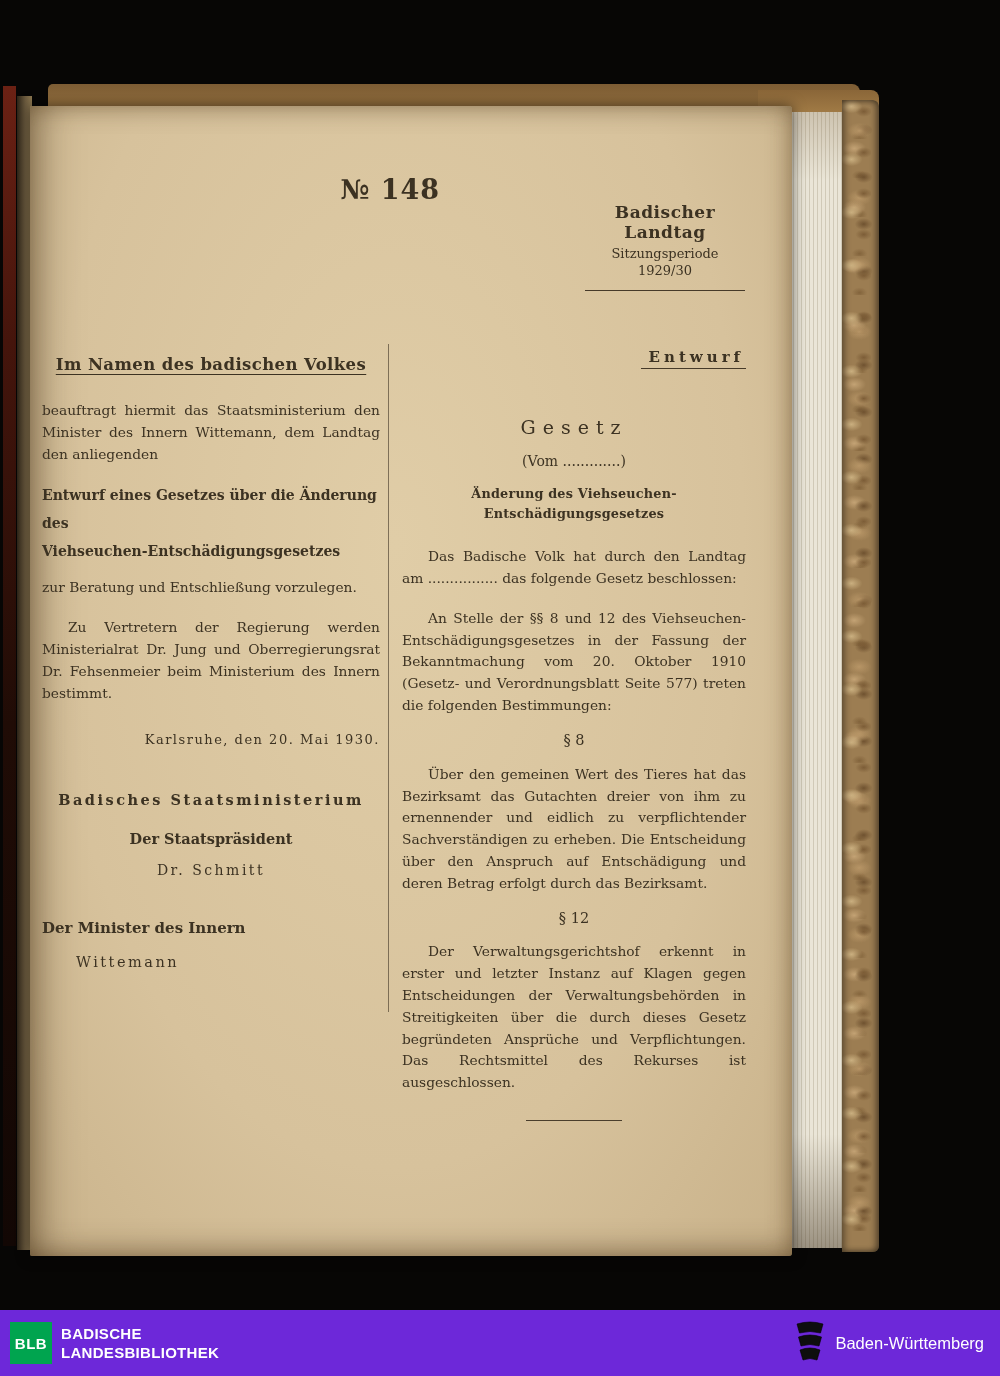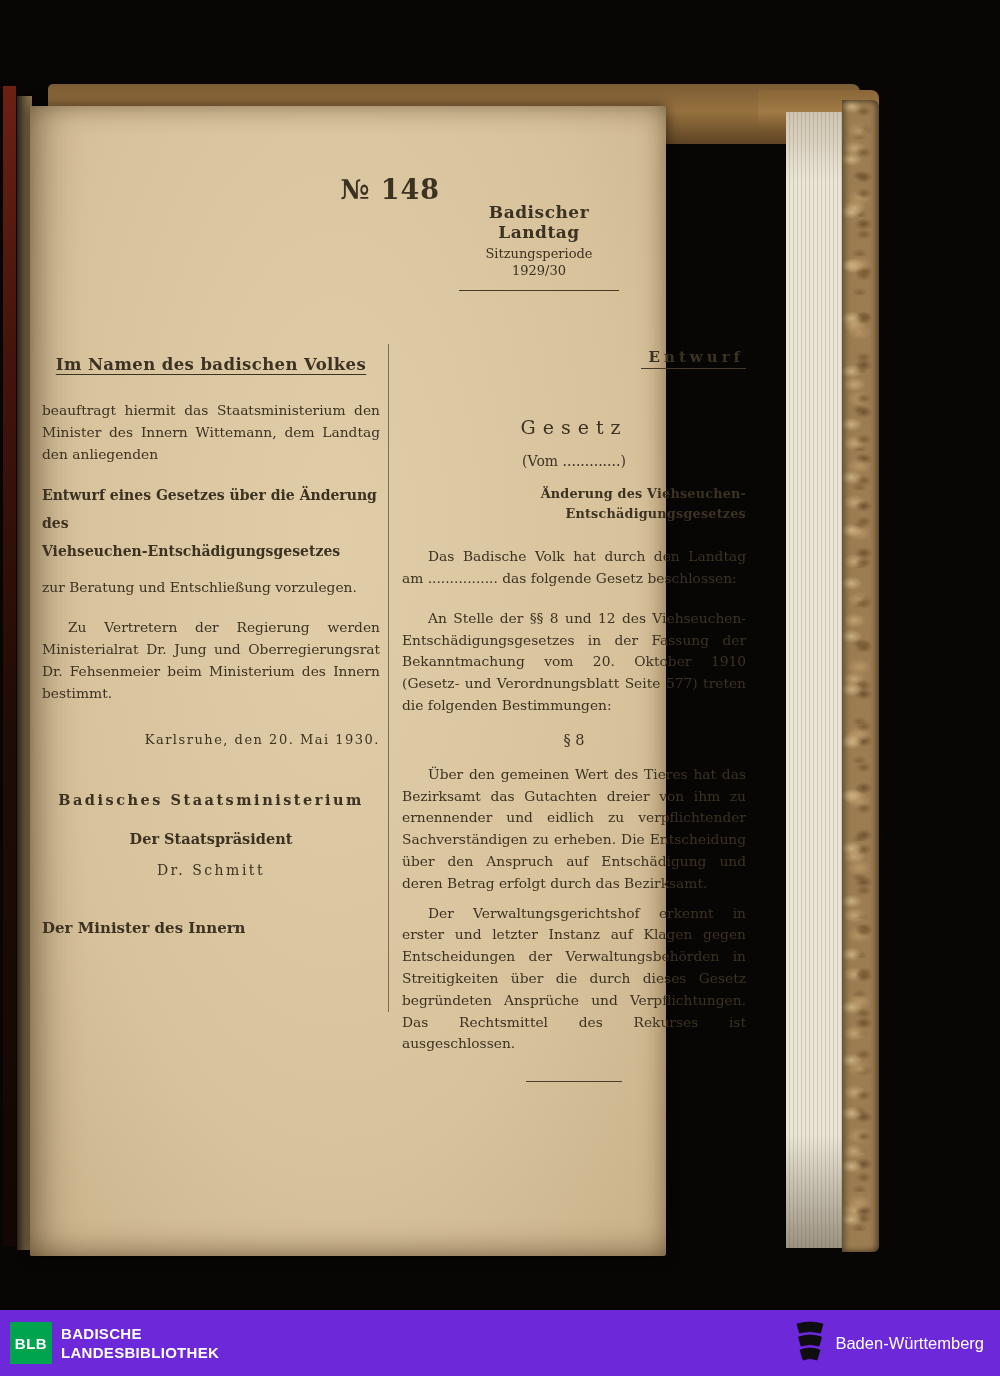--- a/index.html
+++ b/index.html
@@ -46,21 +46,21 @@
     box-shadow: inset 3px 0 6px rgba(0,0,0,.35), inset -3px 0 6px rgba(0,0,0,.45);
   }
   .cover-top-corner {
     position:absolute; left:758px; top:90px; width:121px; height:44px;
     background:linear-gradient(180deg,#8a6638 0%,#a07a45 50%,#6d4f2a 100%);
     border-radius:0 8px 0 0;
   }
 
   
   .page {
-    position:absolute; left:30px; top:106px; width:636px; height:1150px;
+    position:absolute; left:30px; top:106px; width:762px; height:1150px;
     background:
       radial-gradient(ellipse at 48% 38%, #e0cda7 0%, #d7c29c 62%, #c8b189 100%);
     box-shadow:
       inset 30px 0 42px -22px rgba(62,42,16,.5),
       inset -12px 0 26px -12px rgba(82,57,26,.4),
       inset 0 -16px 32px -14px rgba(72,47,20,.45),
       inset 0 12px 26px -12px rgba(82,57,26,.35),
       0 0 14px rgba(0,0,0,.55);
     border-radius:2px 3px 3px 2px;
     color:#3c3222;
@@ -103,21 +103,21 @@
   .lc-min-title { font-weight:bold; font-size:15px; margin-bottom:10px; text-align:left; }
   .lc-min-name { letter-spacing:2.5px; margin-left:34px; font-size:14.5px; text-align:left; }
 
   .rc-entwurf { text-align:right; margin-bottom:42px; }
   .rc-entwurf span {
     font-weight:bold; letter-spacing:4px; font-size:15px;
     border-bottom:1.5px solid #463a29; padding:0 2px 2px 8px;
   }
   .rc-gesetz { text-align:center; font-weight:normal; font-size:19px; letter-spacing:7px; margin-bottom:8px; }
   .rc-vom { text-align:center; font-size:14px; margin-bottom:12px; }
-  .rc-subtitle { text-align:right; font-size:12.8px; font-weight:bold; margin-bottom:22px; letter-spacing:.2px; }
+  .rc-subtitle { text-align:center; font-size:12.8px; font-weight:bold; margin-bottom:22px; letter-spacing:.2px; }
   .rc-enact { text-indent:26px; margin-bottom:18px; }
   .rc-amend { text-indent:26px; }
   .rc-section-label { text-align:center; font-size:14.5px; margin:12px 0; text-indent:0; }
   .rc-s8  { text-indent:26px; margin-bottom:8px;margin-top:12px; }
   .rc-s12 { text-indent:26px; margin-bottom:26px; }
   .rc-endrule { width:96px; margin:0 auto; border-top:1px solid #4a3e2c; height:0; }
 
   
   .footer {
     position:absolute; left:0; top:1310px; width:1000px; height:66px;
@@ -169,33 +169,35 @@
       <div>Entwurf eines Gesetzes über die Änderung des</div>
       <div>Viehseuchen-Entschädigungsgesetzes</div>
     </div>
     <p class="lc-purpose">zur Beratung und Entschließung vorzulegen.</p>
     <p class="lc-reps">Zu Vertretern der Regierung werden Ministerialrat Dr. Jung und Oberregierungsrat Dr. Fehsenmeier beim Ministerium des Innern bestimmt.</p>
     <p class="lc-date">Karlsruhe, den 20. Mai 1930.</p>
     <div class="lc-ministry">Badisches Staatsministerium</div>
     <div class="lc-pres-title">Der Staatspräsident</div>
     <div class="lc-pres-name">Dr. Schmitt</div>
     <div class="lc-min-title">Der Minister des Innern</div>
+    <div class="lc-min-name">Wittemann</div>
   </div>
 
   <div class="col col-right">
     <div class="rc-entwurf">
       <span>Entwurf</span>
     </div>
     <div class="rc-gesetz">Gesetz</div>
     <div class="rc-vom">(Vom .............)</div>
     <div class="rc-subtitle">Änderung des Viehseuchen-Entschädigungsgesetzes</div>
     <p class="rc-enact">Das Badische Volk hat durch den Landtag am ................ das folgende Gesetz beschlossen:</p>
     <p class="rc-amend">An Stelle der §§ 8 und 12 des Viehseuchen-Entschädigungsgesetzes in der Fassung der Bekanntmachung vom 20. Oktober 1910 (Gesetz- und Verordnungsblatt Seite 577) treten die folgenden Bestimmungen:</p>
     <div class="rc-section-label">§ 8</div>
     <p class="rc-s8">Über den gemeinen Wert des Tieres hat das Bezirksamt das Gutachten dreier von ihm zu ernennender und eidlich zu verpflichtender Sachverständigen zu erheben. Die Entscheidung über den Anspruch auf Entschädigung und deren Betrag erfolgt durch das Bezirksamt.</p>
+    <div class="rc-section-label">§ 12</div>
     <p class="rc-s12">Der Verwaltungsgerichtshof erkennt in erster und letzter Instanz auf Klagen gegen Entscheidungen der Verwaltungsbehörden in Streitigkeiten über die durch dieses Gesetz begründeten Ansprüche und Verpflichtungen. Das Rechtsmittel des Rekurses ist ausgeschlossen.</p>
     <div class="rc-endrule"></div>
   </div>
 
 </div>
 
 <div class="footer">
   <div class="blb-box" style="background: rgb(0, 164, 79);">BLB</div>
   <div class="lib-name">
     <div>BADISCHE</div>

